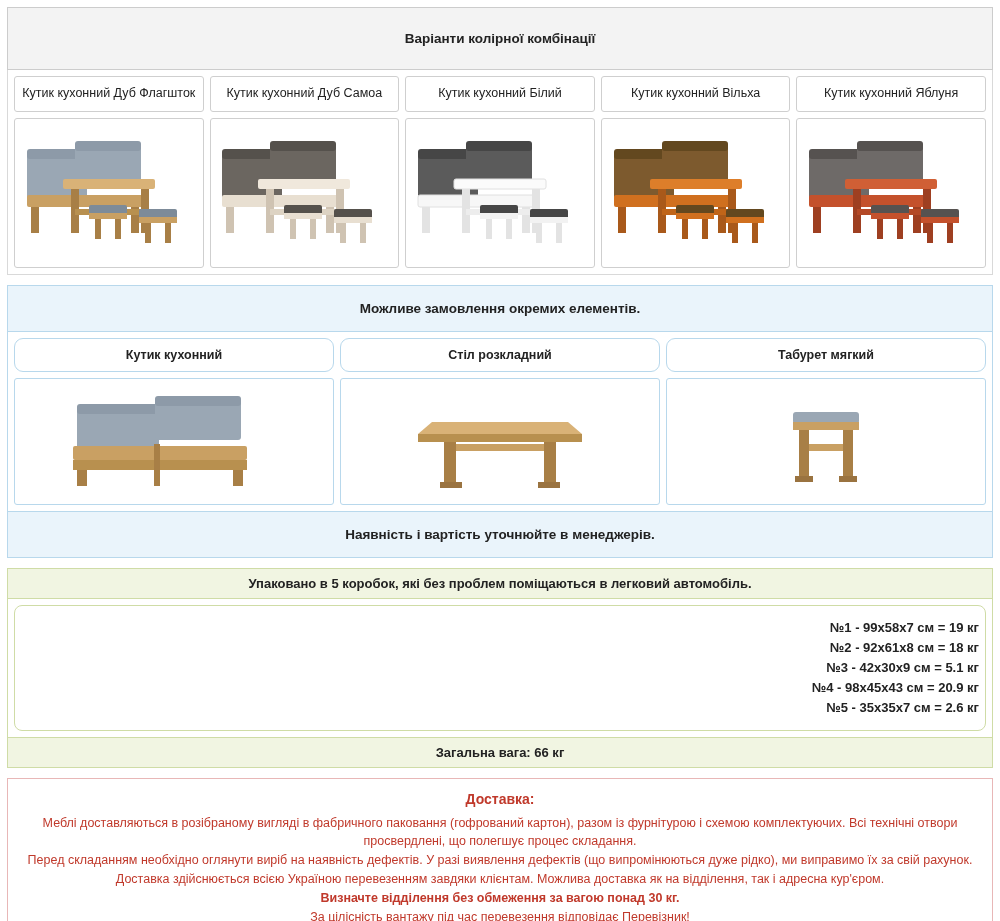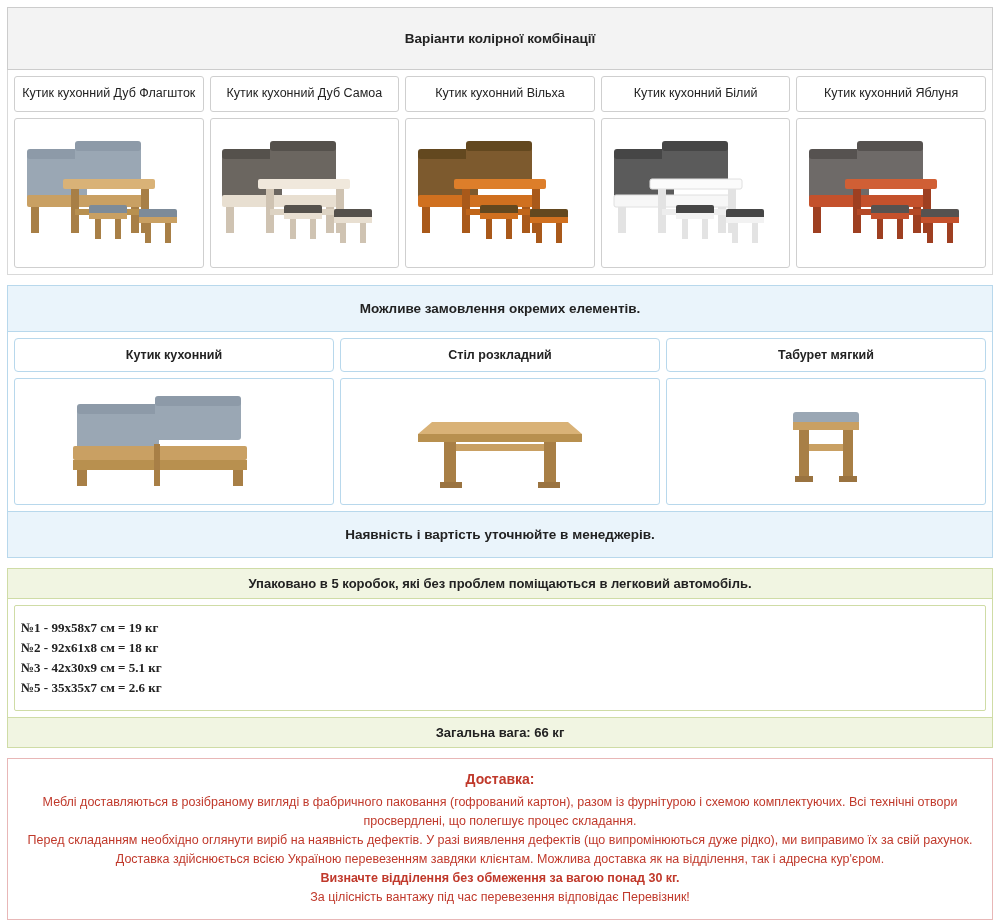--- a/index.html
+++ b/index.html
@@ -88,21 +88,21 @@
     border-left: 1px solid #b8d8ec;
     border-right: 1px solid #b8d8ec;
     background: #fff;
     padding: 6px;
     display: flex;
     gap: 6px;
   }
   .part-card { flex: 1 1 0; min-width: 0; }
   .part-title {
     border: 1px solid #b8d8ec;
-    border-radius: 4px;
+    border-radius: 9px;
     text-align: center;
     font-weight: bold;
     font-size: 12.5px;
     padding: 9px 6px;
   }
   .part-img {
     margin-top: 6px;
     border: 1px solid #b8d8ec;
     border-radius: 3px;
     height: 125px;
@@ -123,27 +123,26 @@
     padding: 7px 4px;
   }
   .pack-body {
     border-left: 1px solid #cfdca6;
     border-right: 1px solid #cfdca6;
     background: #fff;
     padding: 6px;
   }
   .pack-inner {
     border: 1px solid #cfdca6;
-    border-radius: 2px;
+    border-radius: 8px;
     padding: 12px 6px;
-    text-align: left;
+    text-align: right;
     font-weight: bold;
     font-size: 13px;
     line-height: 1.55;
-    font-family: Liberation Serif, serif;
   }
 
   
   .delivery {
     border: 1px solid #e8b7b7;
     background: #fff;
     padding: 10px 12px 12px 12px;
     text-align: center;
     color: #c0392b;
     font-size: 12.5px;
@@ -225,20 +224,47 @@
             <rect x="96" y="96" width="6" height="20" fill="#cfc3b2"></rect>
             <rect x="120" y="86" width="38" height="10" rx="2" fill="#55514c"></rect>
             <rect x="120" y="94" width="38" height="6" fill="#e8dfd1"></rect>
             <rect x="126" y="100" width="6" height="20" fill="#cfc3b2"></rect>
             <rect x="146" y="100" width="6" height="20" fill="#cfc3b2"></rect>
           </svg>
         </div>
       </div>
 
       <div class="color-card">
+        <div class="color-title">Кутик кухонний Білий</div>
+        <div class="color-img">
+          <svg width="180" height="140" viewBox="0 0 180 140" aria-hidden="true">
+            <rect x="8" y="30" width="60" height="46" rx="3" fill="#5b5b5b"></rect>
+            <rect x="8" y="26" width="60" height="10" rx="3" fill="#464646"></rect>
+            <rect x="56" y="22" width="66" height="44" rx="3" fill="#5b5b5b"></rect>
+            <rect x="56" y="18" width="66" height="10" rx="3" fill="#464646"></rect>
+            <rect x="8" y="72" width="116" height="12" rx="2" fill="#f7f7f7" stroke="#e0e0e0"></rect>
+            <rect x="12" y="84" width="8" height="26" fill="#e3e3e3"></rect>
+            <rect x="112" y="84" width="8" height="26" fill="#e3e3e3"></rect>
+            <rect x="44" y="56" width="92" height="10" rx="2" fill="#fbfbfb" stroke="#e0e0e0"></rect>
+            <rect x="52" y="66" width="8" height="44" fill="#e3e3e3"></rect>
+            <rect x="122" y="66" width="8" height="44" fill="#e3e3e3"></rect>
+            <rect x="56" y="86" width="74" height="6" fill="#ededed"></rect>
+            <rect x="70" y="82" width="38" height="10" rx="2" fill="#464646"></rect>
+            <rect x="70" y="90" width="38" height="6" fill="#f2f2f2"></rect>
+            <rect x="76" y="96" width="6" height="20" fill="#e3e3e3"></rect>
+            <rect x="96" y="96" width="6" height="20" fill="#e3e3e3"></rect>
+            <rect x="120" y="86" width="38" height="10" rx="2" fill="#464646"></rect>
+            <rect x="120" y="94" width="38" height="6" fill="#f2f2f2"></rect>
+            <rect x="126" y="100" width="6" height="20" fill="#e3e3e3"></rect>
+            <rect x="146" y="100" width="6" height="20" fill="#e3e3e3"></rect>
+          </svg>
+        </div>
+      </div>
+
+      <div class="color-card">
         <div class="color-title">Кутик кухонний Вільха</div>
         <div class="color-img">
           <svg width="180" height="140" viewBox="0 0 180 140" aria-hidden="true">
             <rect x="8" y="30" width="60" height="46" rx="3" fill="#7d5a2e"></rect>
             <rect x="8" y="26" width="60" height="10" rx="3" fill="#63481f"></rect>
             <rect x="56" y="22" width="66" height="44" rx="3" fill="#7d5a2e"></rect>
             <rect x="56" y="18" width="66" height="10" rx="3" fill="#63481f"></rect>
             <rect x="8" y="72" width="116" height="12" rx="2" fill="#d0701f"></rect>
             <rect x="12" y="84" width="8" height="26" fill="#a9591a"></rect>
             <rect x="112" y="84" width="8" height="26" fill="#a9591a"></rect>
@@ -247,47 +273,20 @@
             <rect x="122" y="66" width="8" height="44" fill="#a9591a"></rect>
             <rect x="56" y="86" width="74" height="6" fill="#c06519"></rect>
             <rect x="70" y="82" width="38" height="10" rx="2" fill="#63481f"></rect>
             <rect x="70" y="90" width="38" height="6" fill="#d0701f"></rect>
             <rect x="76" y="96" width="6" height="20" fill="#a9591a"></rect>
             <rect x="96" y="96" width="6" height="20" fill="#a9591a"></rect>
             <rect x="120" y="86" width="38" height="10" rx="2" fill="#63481f"></rect>
             <rect x="120" y="94" width="38" height="6" fill="#d0701f"></rect>
             <rect x="126" y="100" width="6" height="20" fill="#a9591a"></rect>
             <rect x="146" y="100" width="6" height="20" fill="#a9591a"></rect>
-          </svg>
-        </div>
-      </div>
-
-      <div class="color-card">
-        <div class="color-title">Кутик кухонний Білий</div>
-        <div class="color-img">
-          <svg width="180" height="140" viewBox="0 0 180 140" aria-hidden="true">
-            <rect x="8" y="30" width="60" height="46" rx="3" fill="#5b5b5b"></rect>
-            <rect x="8" y="26" width="60" height="10" rx="3" fill="#464646"></rect>
-            <rect x="56" y="22" width="66" height="44" rx="3" fill="#5b5b5b"></rect>
-            <rect x="56" y="18" width="66" height="10" rx="3" fill="#464646"></rect>
-            <rect x="8" y="72" width="116" height="12" rx="2" fill="#f7f7f7" stroke="#e0e0e0"></rect>
-            <rect x="12" y="84" width="8" height="26" fill="#e3e3e3"></rect>
-            <rect x="112" y="84" width="8" height="26" fill="#e3e3e3"></rect>
-            <rect x="44" y="56" width="92" height="10" rx="2" fill="#fbfbfb" stroke="#e0e0e0"></rect>
-            <rect x="52" y="66" width="8" height="44" fill="#e3e3e3"></rect>
-            <rect x="122" y="66" width="8" height="44" fill="#e3e3e3"></rect>
-            <rect x="56" y="86" width="74" height="6" fill="#ededed"></rect>
-            <rect x="70" y="82" width="38" height="10" rx="2" fill="#464646"></rect>
-            <rect x="70" y="90" width="38" height="6" fill="#f2f2f2"></rect>
-            <rect x="76" y="96" width="6" height="20" fill="#e3e3e3"></rect>
-            <rect x="96" y="96" width="6" height="20" fill="#e3e3e3"></rect>
-            <rect x="120" y="86" width="38" height="10" rx="2" fill="#464646"></rect>
-            <rect x="120" y="94" width="38" height="6" fill="#f2f2f2"></rect>
-            <rect x="126" y="100" width="6" height="20" fill="#e3e3e3"></rect>
-            <rect x="146" y="100" width="6" height="20" fill="#e3e3e3"></rect>
           </svg>
         </div>
       </div>
 
       <div class="color-card">
         <div class="color-title">Кутик кухонний Яблуня</div>
         <div class="color-img">
           <svg width="180" height="140" viewBox="0 0 180 140" aria-hidden="true">
             <rect x="8" y="30" width="60" height="46" rx="3" fill="#6e6a68"></rect>
             <rect x="8" y="26" width="60" height="10" rx="3" fill="#565250"></rect>
@@ -370,20 +369,21 @@
     <div class="parts-bar">Наявність і вартість уточнюйте в менеджерів.</div>
   </div>
 
   <div class="section">
     <div class="pack-bar">Упаковано в 5 коробок, які без проблем поміщаються в легковий автомобіль.</div>
     <div class="pack-body">
       <div class="pack-inner">
         <div>№1 - 99х58х7 см = 19 кг</div>
         <div>№2 - 92х61х8 см = 18 кг</div>
         <div>№3 - 42х30х9 см = 5.1 кг</div>
+        <div>№4 - 98х45х43 см = 20.9 кг</div>
         <div>№5 - 35х35х7 см = 2.6 кг</div>
       </div>
     </div>
     <div class="pack-bar">Загальна вага: 66 кг</div>
   </div>
 
   <div class="section">
     <div class="delivery">
       <h3>Доставка:</h3>
       <p>Меблі доставляються в розібраному вигляді в фабричного паковання (гофрований картон), разом із фурнітурою і схемою комплектуючих. Всі технічні отвори просвердлені, що полегшує процес складання.</p>

